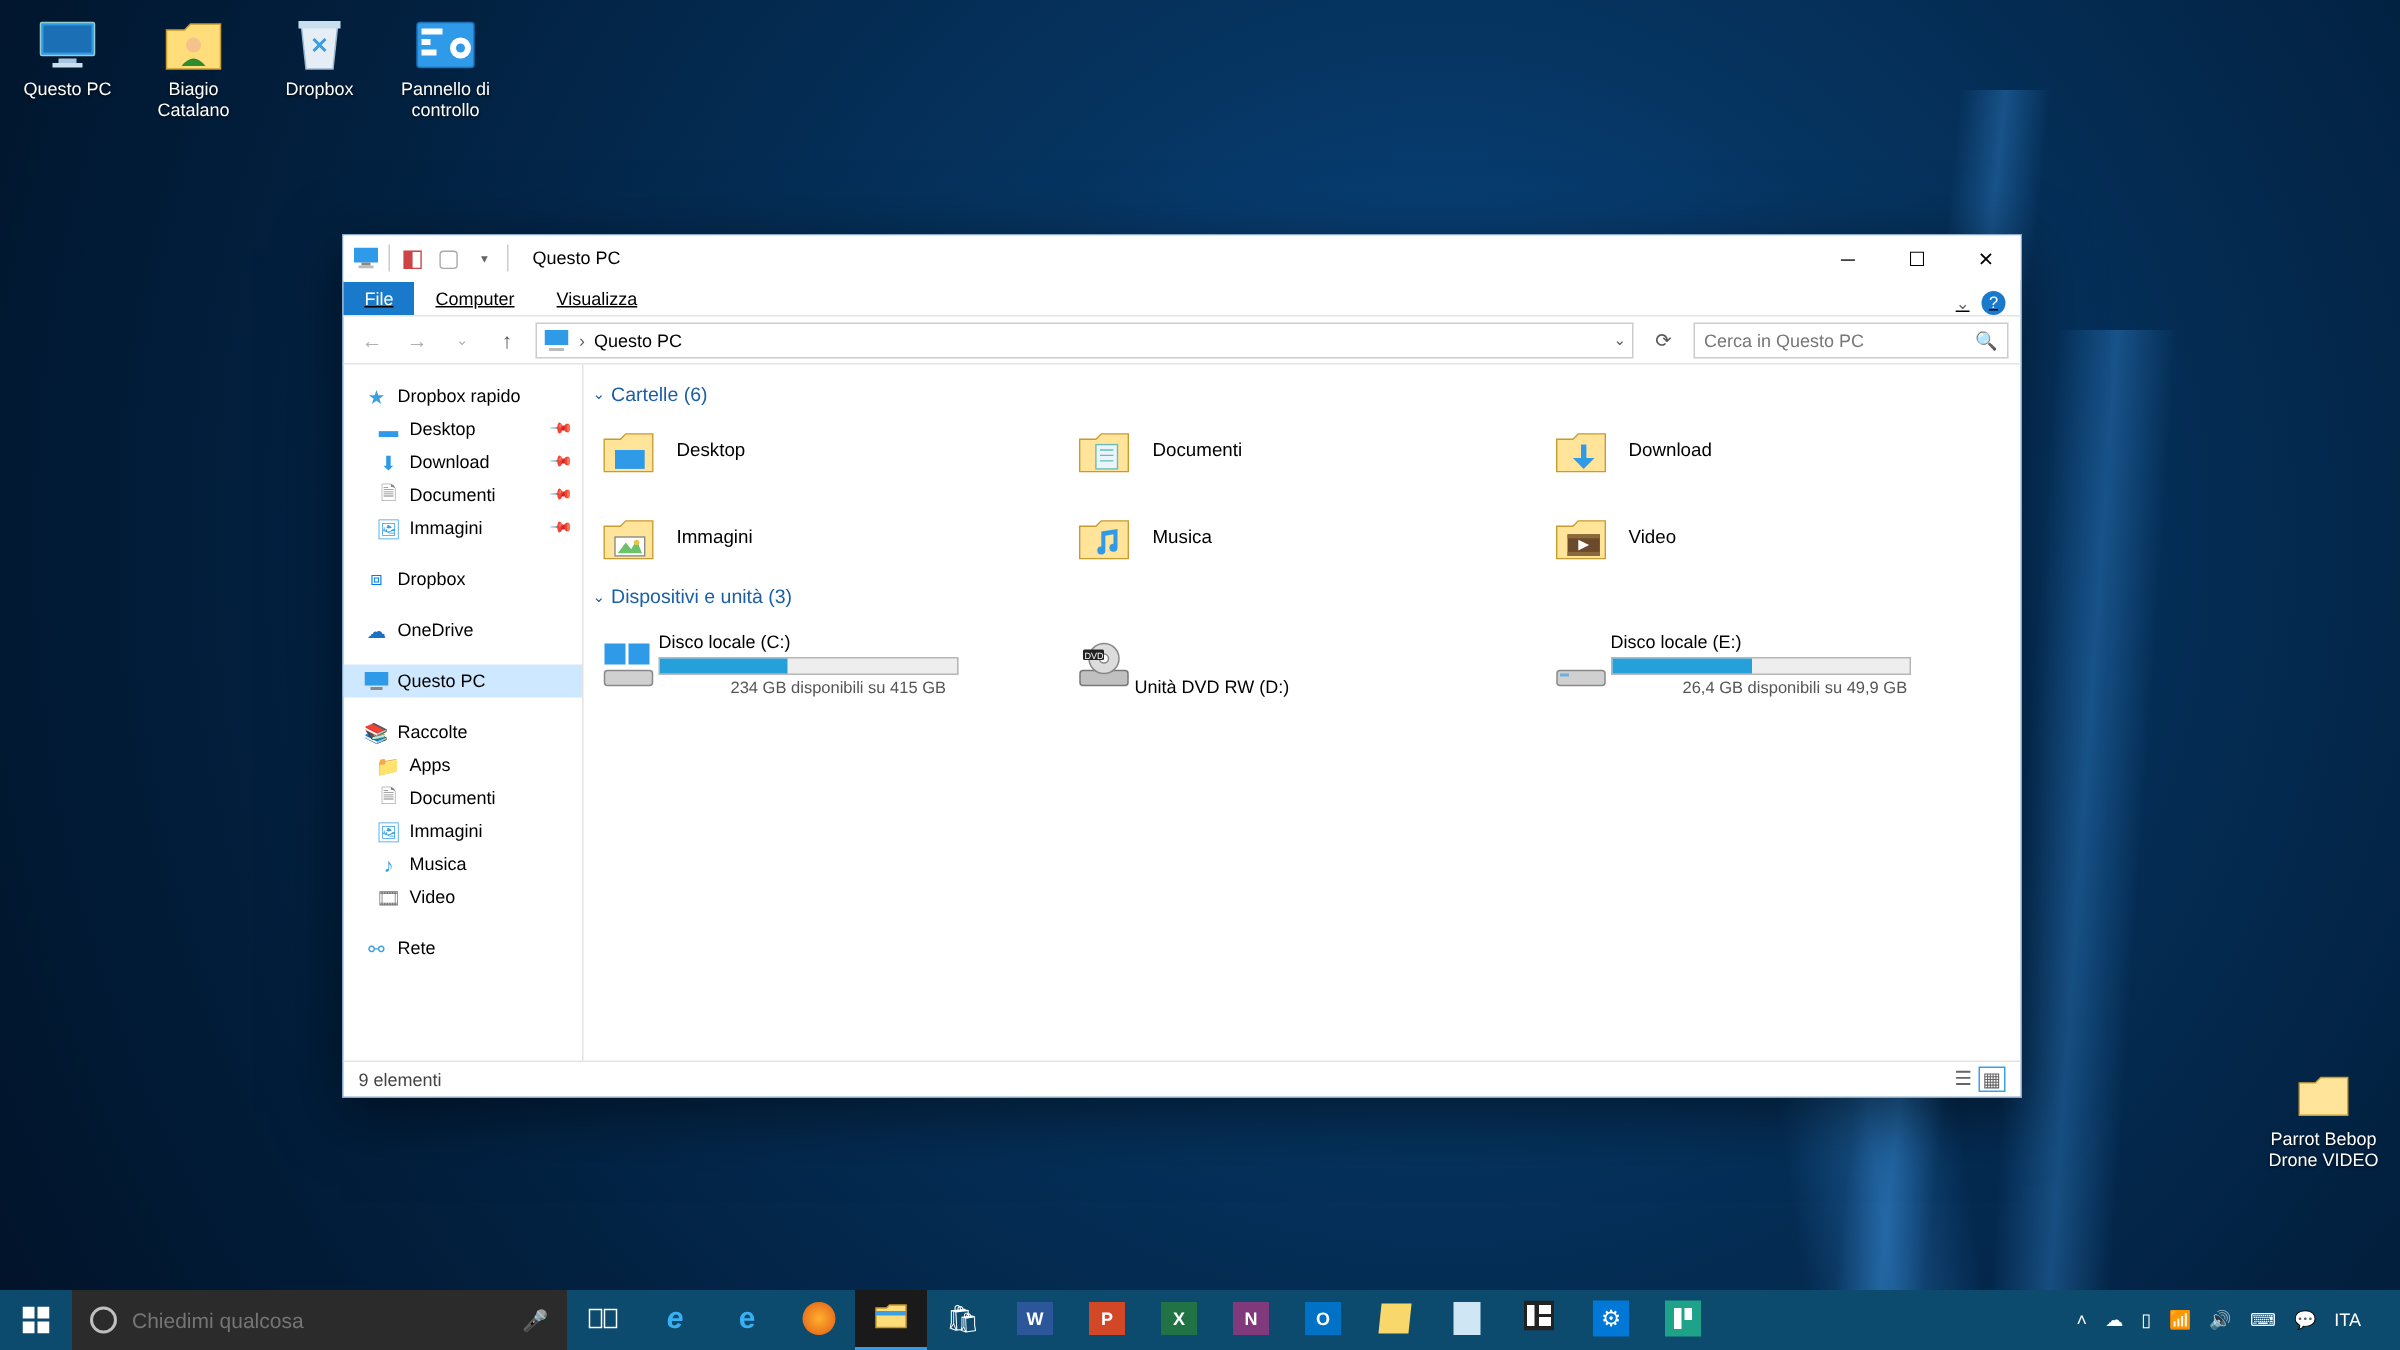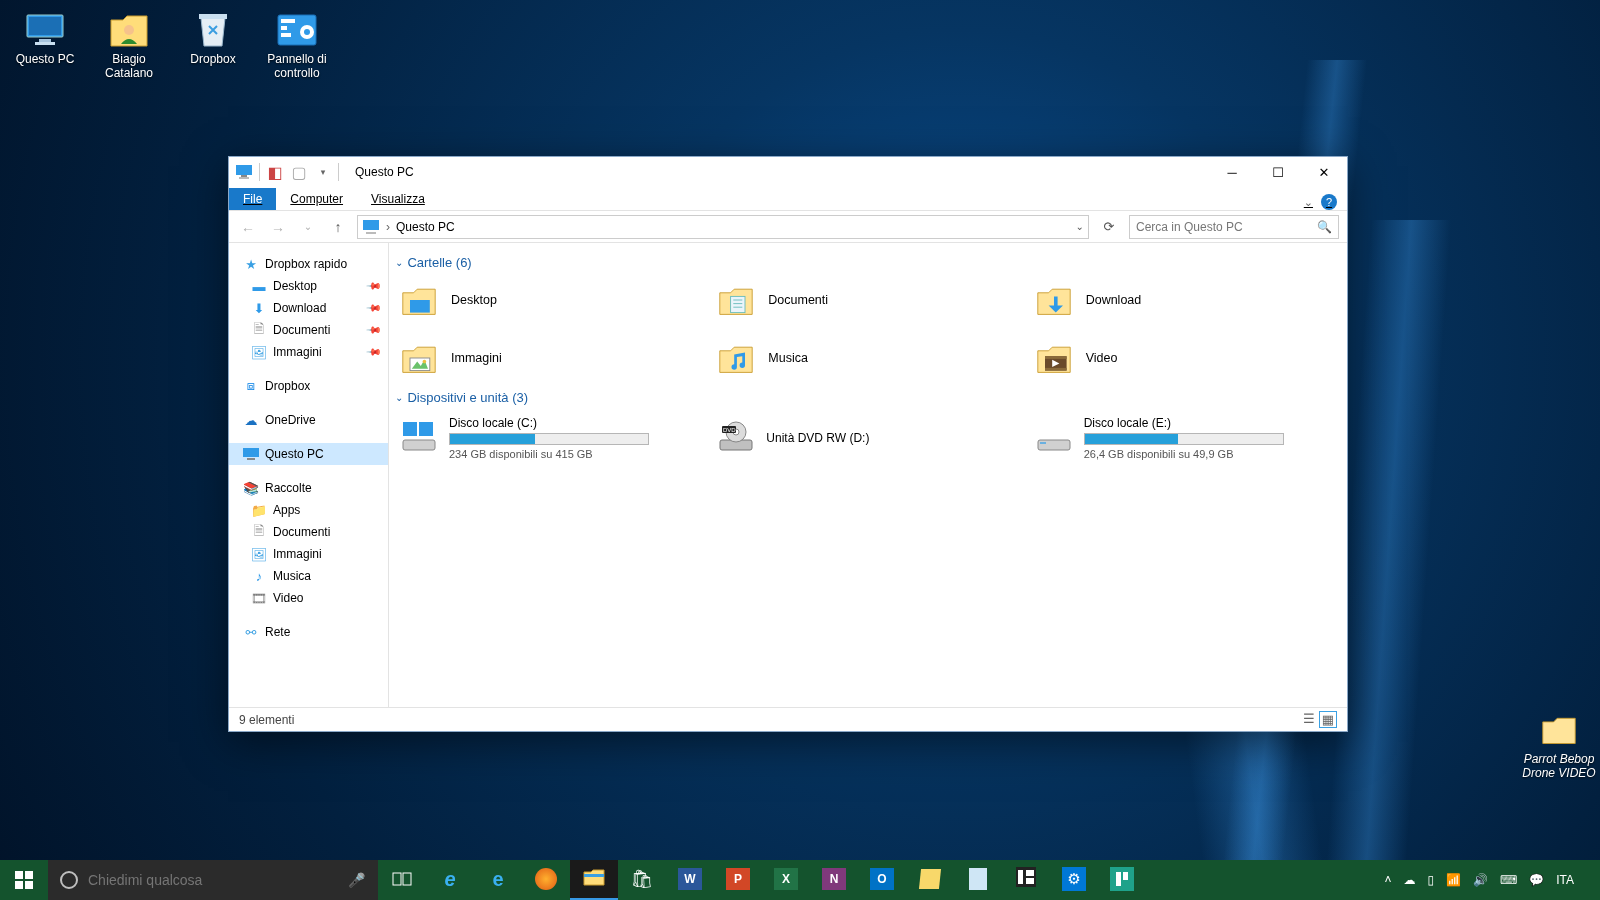--- a/index.html
+++ b/index.html
@@ -10,21 +10,21 @@
 }
 
 
 .beams { position: absolute; inset: 0; overflow: hidden; pointer-events: none; }
 .beam { position: absolute; background: linear-gradient(90deg, rgba(40,120,200,0) 0%, rgba(60,150,230,0.35) 50%, rgba(40,120,200,0) 100%); }
 
 .desktop-icons { position: absolute; top: 8px; left: 8px; display: flex; gap: 10px; }
 .desktop-icon { width: 74px; display: flex; flex-direction: column; align-items: center; color: #fff; font-size: 12px; cursor: pointer; text-align: center; }
 .desktop-icon .imgbox { width: 48px; height: 44px; display: flex; align-items: center; justify-content: center; }
 .desktop-icon span { text-shadow: 0 1px 2px rgba(0,0,0,0.8); line-height: 14px; }
-.desktop-icon-br { position: absolute; right: 4px; bottom: 120px; font-style: italic; }
+.desktop-icon-br { position: absolute; right: 14px; bottom: 120px; }
 
 
 .window {
   position: absolute; left: 228px; top: 156px; width: 1120px; height: 576px;
   background: #fff; box-shadow: 0 10px 40px rgba(0,0,0,0.5);
   display: flex; flex-direction: column; border: 1px solid #8aa8c8;
 }
 .titlebar { height: 30px; display: flex; align-items: center; background: #fff; }
 .titlebar .qat { display: flex; align-items: center; gap: 6px; padding-left: 6px; }
 .titlebar .qat .qicon { width: 18px; height: 18px; display:flex; align-items:center; justify-content:center; }
@@ -59,33 +59,33 @@
 .navicn { width: 16px; height: 16px; display:flex; align-items:center; justify-content:center; font-size: 13px; }
 .spacer { height: 8px; }
 
 .content { flex: 1; overflow: auto; padding: 6px 10px 0 6px; }
 .group-h { display:flex; align-items:center; gap:4px; color:#1a5fa5; font-size:13px; margin: 6px 0 4px 0; }
 .group-h .chev2 { font-size:10px; }
 .tiles { display: grid; grid-template-columns: repeat(3, 1fr); gap: 6px 10px; }
 .tile { display: flex; align-items: center; gap: 12px; height: 52px; padding: 2px 4px; }
 .tile .ticon { width: 40px; height: 40px; display:flex; align-items:center; justify-content:center; position:relative; }
 .tile .tlabel { font-size: 12.5px; color:#000; }
-.drive { display:flex; align-items:center; gap: 10px; height: 58px; padding: 2px 4px; }
+.drive { display:flex; align-items:flex-end; height: 58px; padding: 2px 4px; }
 .drive .dicon { width: 40px; height: 40px; display:flex; align-items:center; justify-content:center; }
 .drive .dinfo { display:flex; flex-direction:column; gap:3px; }
 .drive .dname { font-size: 12px; }
 .drive .dbar { width: 200px; height: 12px; border: 1px solid #b6b6b6; background:#eee; }
 .drive .dfill { height:100%; background:#26a0da; }
-.drive .dfree { font-size: 11px; color:#555; }
+.drive .dfree { font-size: 11px; color:#555;margin-left:48px; }
 
 .statusbar { height: 24px; border-top: 1px solid #e3e3e3; display:flex; align-items:center; padding: 0 10px; font-size:12px; color:#444; }
 .viewbtns { margin-left:auto; display:flex; gap:4px; color:#666; font-size:13px; }
 
 
-.taskbar { position:absolute; left:0; right:0; bottom:0; height:40px; background:#14532d; display:flex; align-items:stretch; color:#fff; }
+.taskbar { position:absolute; left:0; right:0; bottom:0; height:40px; background:#0c4a6e; display:flex; align-items:stretch; color:#fff; }
 .start { width:48px; display:flex; align-items:center; justify-content:center; }
 .search { width:330px; background:#2b2b2b; display:flex; align-items:center; padding:0 12px; gap:10px; font-size:14px; color:#bfbfbf; }
 .search input { background:transparent; border:none; outline:none; color:#bfbfbf; font-size:14px; flex:1; }
 .tasks { display:flex; }
 .tbtn { width:48px; display:flex; align-items:center; justify-content:center; border-bottom: 2px solid transparent; }
 .tbtn.active { background:#1a1a1a; border-bottom-color:#3799e6; }
 .tray { margin-left:auto; display:flex; align-items:center; gap:12px; padding-right:8px; font-size:12px; }
 .tray .it { display:flex; align-items:center; justify-content:center; }
 
 .folder-svg { width: 36px; height: 36px; }

